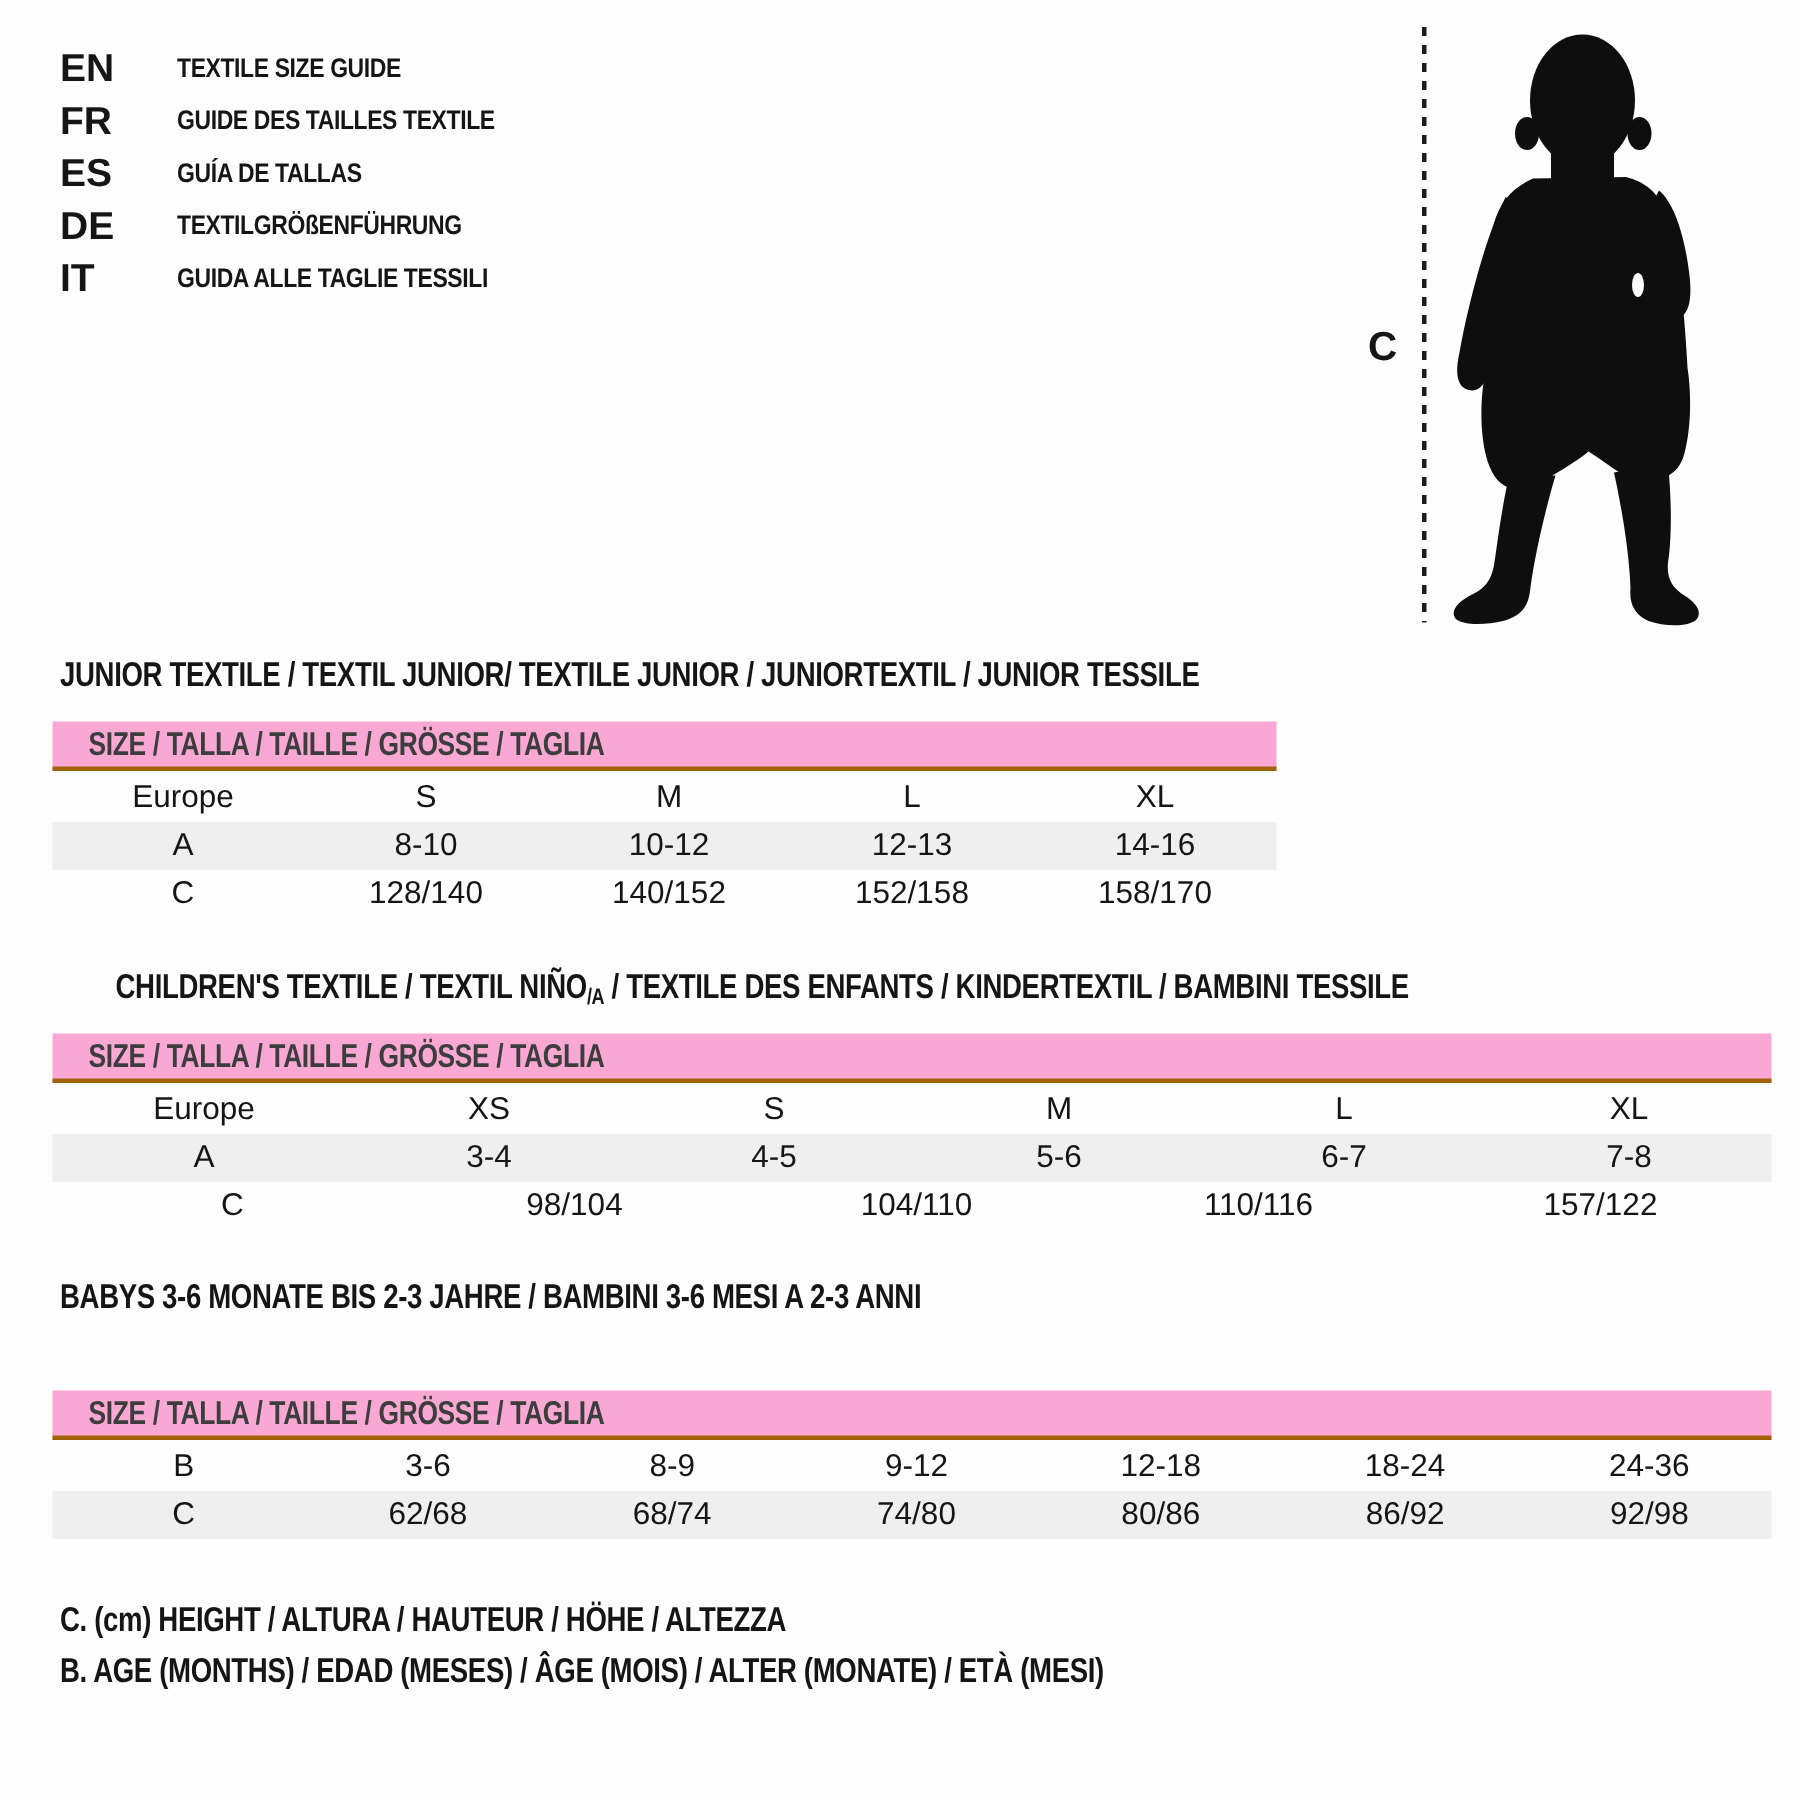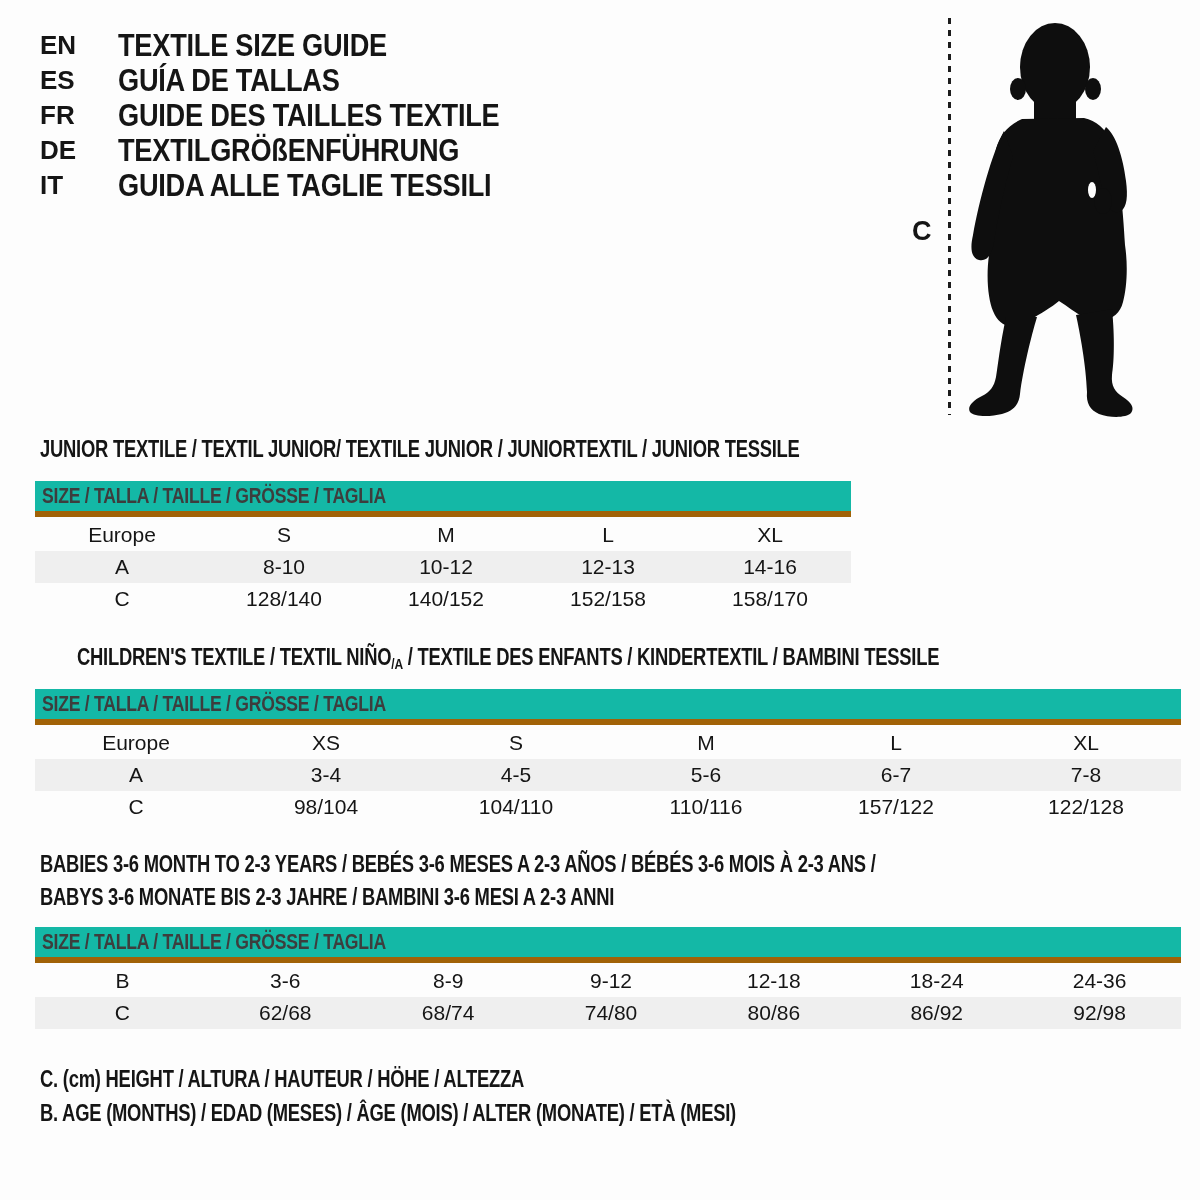--- a/index.html
+++ b/index.html
@@ -13,37 +13,37 @@
              transform:scaleX(0.8); transform-origin:left center;
              letter-spacing:-0.3px; }
   .squeeze90 { display:inline-block; white-space:nowrap;
              transform:scaleX(0.85); transform-origin:left center;
              letter-spacing:-0.3px; }
 
   
   .lang-block { position:absolute; left:40px; top:28px; }
   .lang-row { display:flex; height:35px; align-items:center; }
   .lang-code { width:78px; font-weight:bold; font-size:26px; }
-  .lang-label { font-weight:bold; font-size:32px; }
+  .lang-label { font-weight:bold; font-size:18px; }
 
   
   .measure-line { position:absolute; left:948px; top:18px; width:3px; height:397px;
     background:repeating-linear-gradient(to bottom,#1c1c1c 0 6px,transparent 6px 12px); }
   .measure-label { position:absolute; left:912px; top:216px;
     font-weight:bold; font-size:27px; }
   .figure-svg { position:absolute; left:962px; top:15px; }
 
   
   .sec-title { position:absolute; left:40px; font-weight:bold; font-size:23px; white-space:nowrap; }
   .sub-a { font-size:15px; vertical-align:-4px; font-weight:bold; }
 
   
   .size-table { position:absolute; left:35px; }
-  .size-bar { height:30px; background:#14b8a6; border-bottom:6px solid #a16207;
-    line-height:30px; padding-left:7px; font-weight:bold; font-size:22px; color:#3d3d3d; }
+  .size-bar { height:30px; background:#f9a8d4; border-bottom:3px solid #a16207;
+    line-height:30px; padding-left:24px; font-weight:bold; font-size:22px; color:#3d3d3d; }
   .t-row { display:flex; height:32px; line-height:32px; font-weight:normal; font-size:21px; }
   .t-row.shaded { background:#efefef; }
   .t-label { width:100px; padding-left:6px; box-sizing:border-box; text-align:left; }
   .t-cell { flex:1; text-align:center; }
 
   
   .sec-title.two-line { line-height:33px; }
 
   
   .footnotes { position:absolute; left:40px; top:1062px; }
@@ -51,26 +51,26 @@
 </style>
 </head>
 <body>
 
 <div class="lang-block">
   <div class="lang-row">
     <span class="lang-code">EN</span>
     <span class="lang-label"><span class="squeeze90">TEXTILE SIZE GUIDE</span></span>
   </div>
   <div class="lang-row">
+    <span class="lang-code">FR</span>
+    <span class="lang-label"><span class="squeeze90">GUIDE DES TAILLES TEXTILE</span></span>
+  </div>
+  <div class="lang-row">
     <span class="lang-code">ES</span>
     <span class="lang-label"><span class="squeeze90">GUÍA DE TALLAS</span></span>
-  </div>
-  <div class="lang-row">
-    <span class="lang-code">FR</span>
-    <span class="lang-label"><span class="squeeze90">GUIDE DES TAILLES TEXTILE</span></span>
   </div>
   <div class="lang-row">
     <span class="lang-code">DE</span>
     <span class="lang-label"><span class="squeeze90">TEXTILGRÖßENFÜHRUNG</span></span>
   </div>
   <div class="lang-row">
     <span class="lang-code">IT</span>
     <span class="lang-label"><span class="squeeze90">GUIDA ALLE TAGLIE TESSILI</span></span>
   </div>
 </div>
@@ -160,26 +160,24 @@
     <div class="t-cell">5-6</div>
     <div class="t-cell">6-7</div>
     <div class="t-cell">7-8</div>
   </div>
   <div class="t-row">
     <div class="t-cell t-label">C</div>
     <div class="t-cell">98/104</div>
     <div class="t-cell">104/110</div>
     <div class="t-cell">110/116</div>
     <div class="t-cell">157/122</div>
-    <div class="t-cell">122/128</div>
   </div>
 </div>
 
 <div class="sec-title two-line" style="top:848px;">
-  <div><span class="squeeze">BABIES 3-6 MONTH TO 2-3 YEARS / BEBÉS 3-6 MESES A 2-3 AÑOS / BÉBÉS 3-6 MOIS À 2-3 ANS /</span></div>
   <div><span class="squeeze">BABYS 3-6 MONATE BIS 2-3 JAHRE / BAMBINI 3-6 MESI A 2-3 ANNI</span></div>
 </div>
 
 <div class="size-table" style="top:927px; width:1146px;">
   <div class="size-bar">
     <span class="squeeze">SIZE / TALLA / TAILLE / GRÖSSE / TAGLIA</span>
   </div>
   <div style="height:2px;"></div>
   <div class="t-row">
     <div class="t-cell t-label">B</div>

